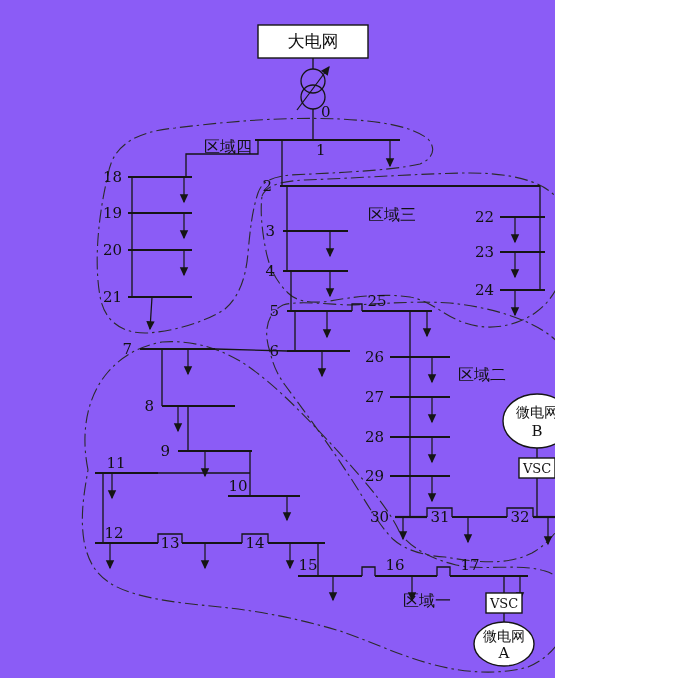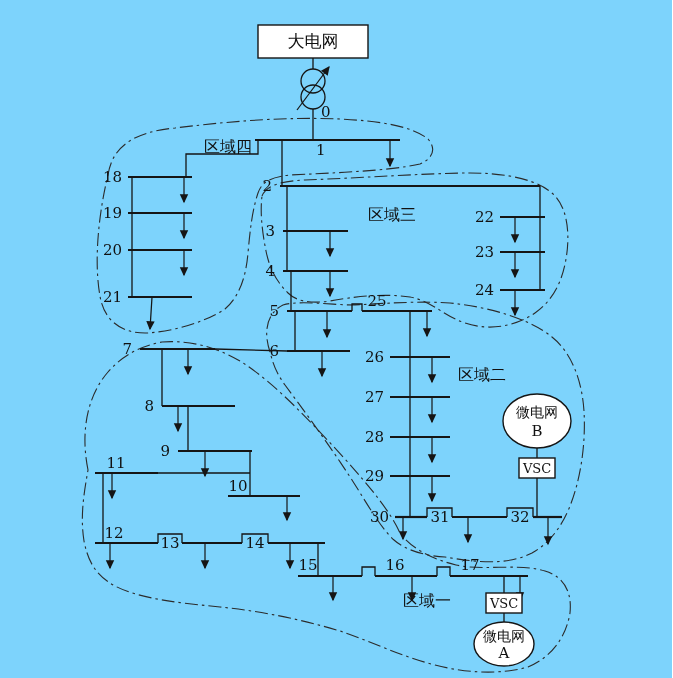--- a/index.html
+++ b/index.html
@@ -1,16 +1,16 @@
 <!DOCTYPE html>
 <html><head>
 <meta charset="utf-8">
 <style>
   html,body{margin:0;padding:0;background:#ffffff;}
-  .stage{position:relative;width:672px;height:678px;background:#7dd3fc;overflow:hidden;
+  .stage{position:relative;width:555px;height:678px;background:#8b5cf6;overflow:hidden;
          font-family:"DejaVu Serif","Liberation Serif",serif;}
   svg{display:block;}
   .w  {fill:none;stroke:#151515;stroke-width:1.3;}
   .bus{fill:none;stroke:#151515;stroke-width:2.2;}
   .ld {fill:none;stroke:#151515;stroke-width:1.2;}
   .bd {fill:none;stroke:#2b2b2b;stroke-width:1.1;stroke-dasharray:13 4 2.5 4;}
   .box{fill:#ffffff;stroke:#151515;stroke-width:1.4;}
   .num{font-size:15px;fill:#111;}
   .cjk{font-size:16px;fill:#111;}
   .sm {font-size:13px;fill:#111;}

